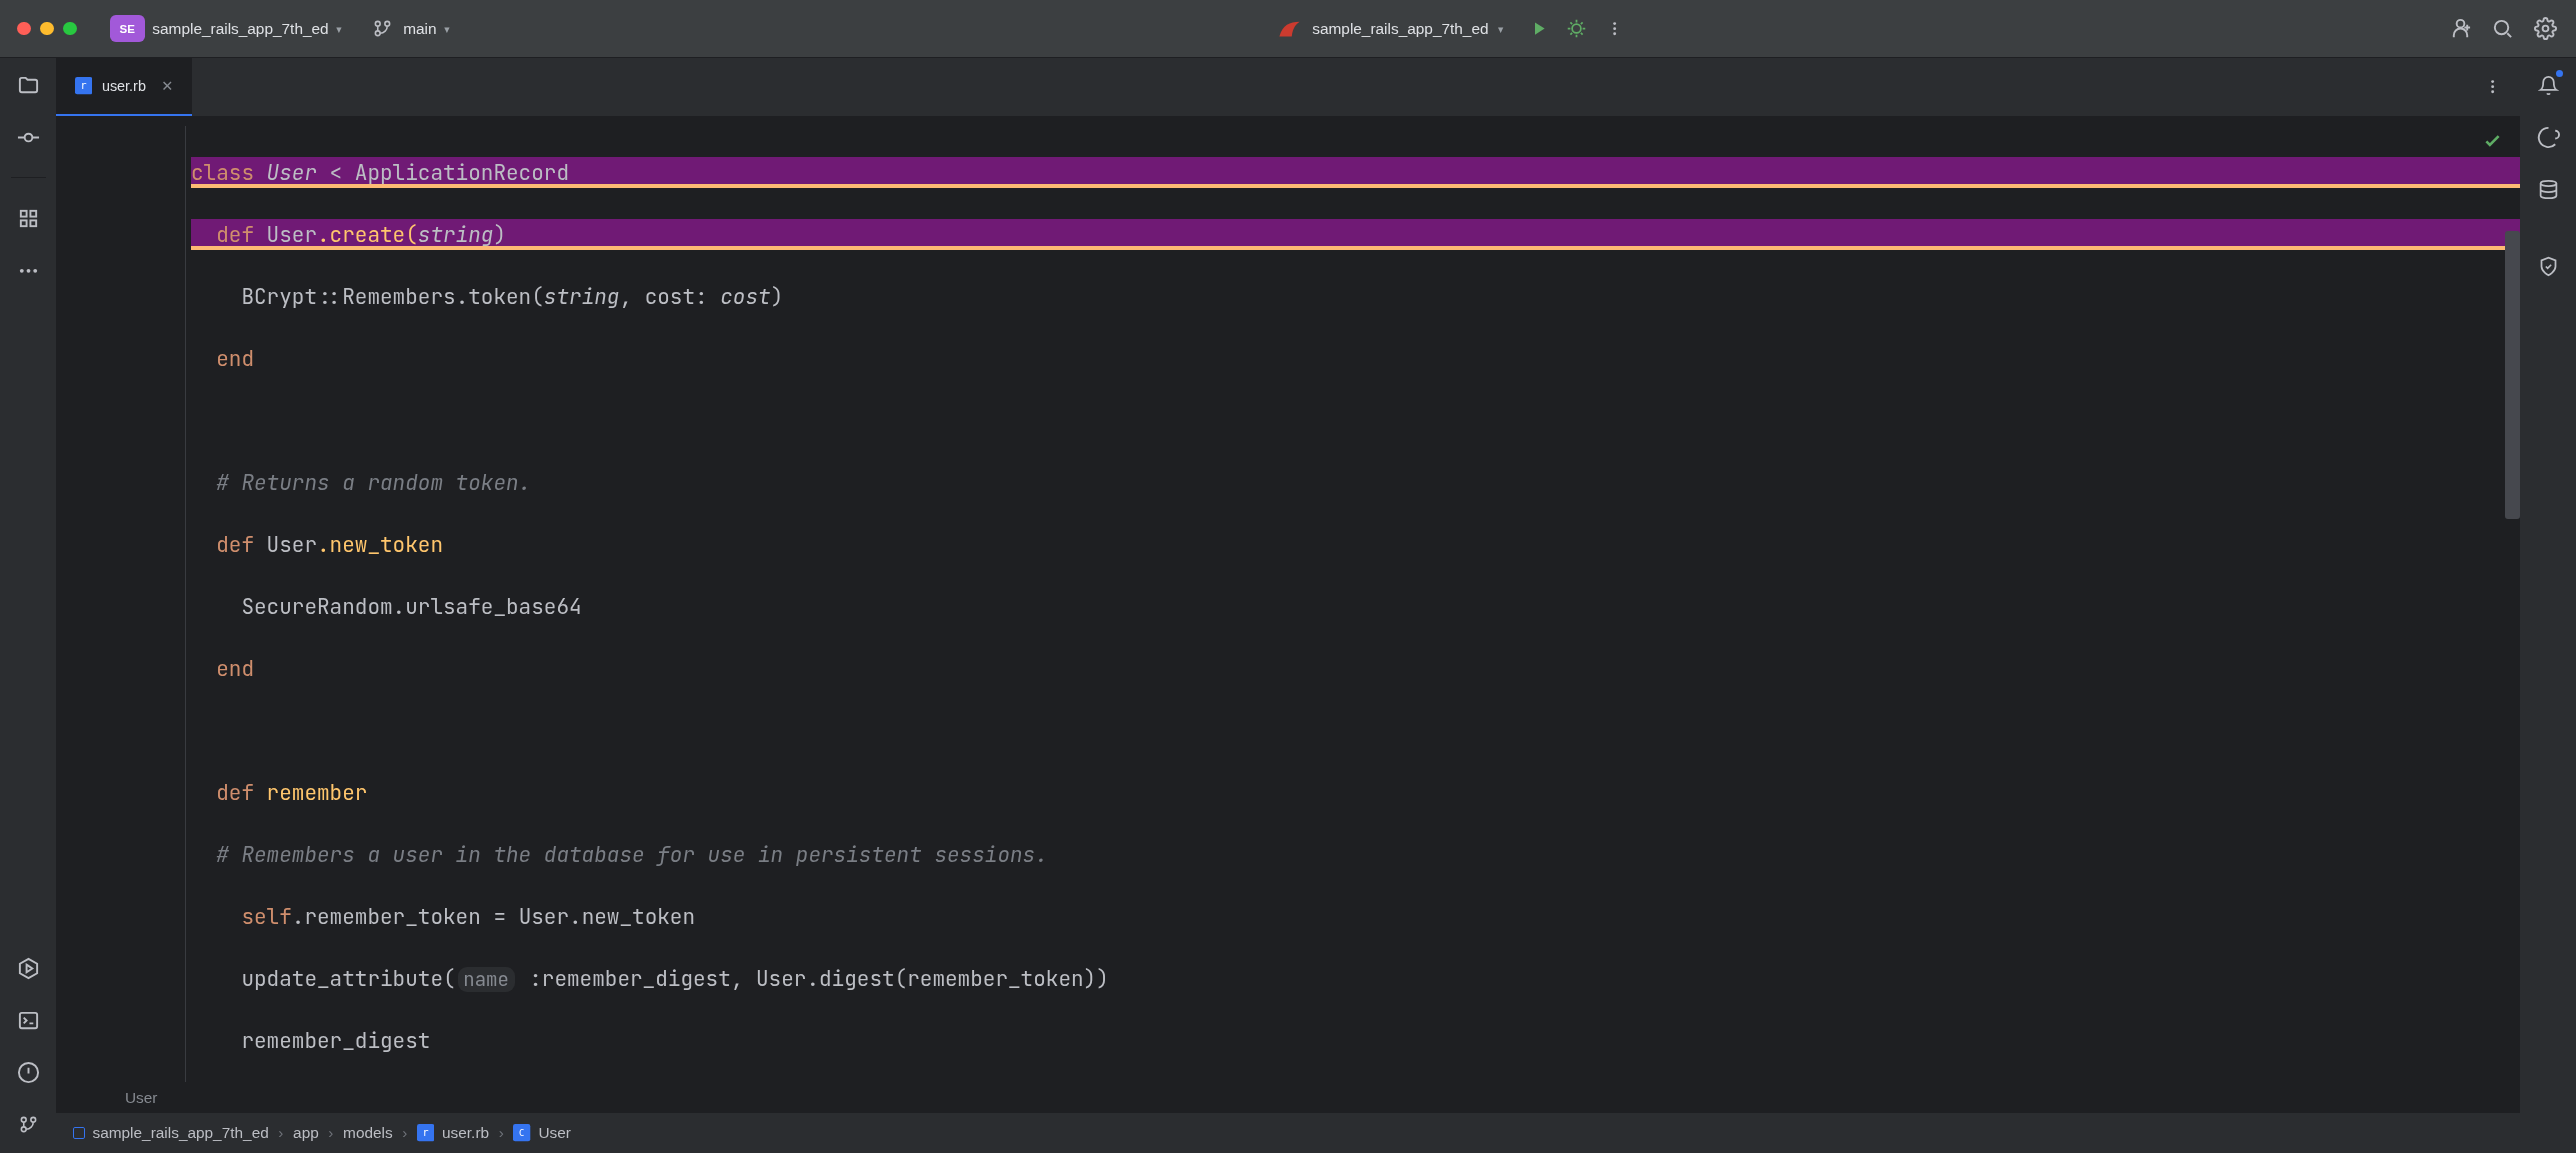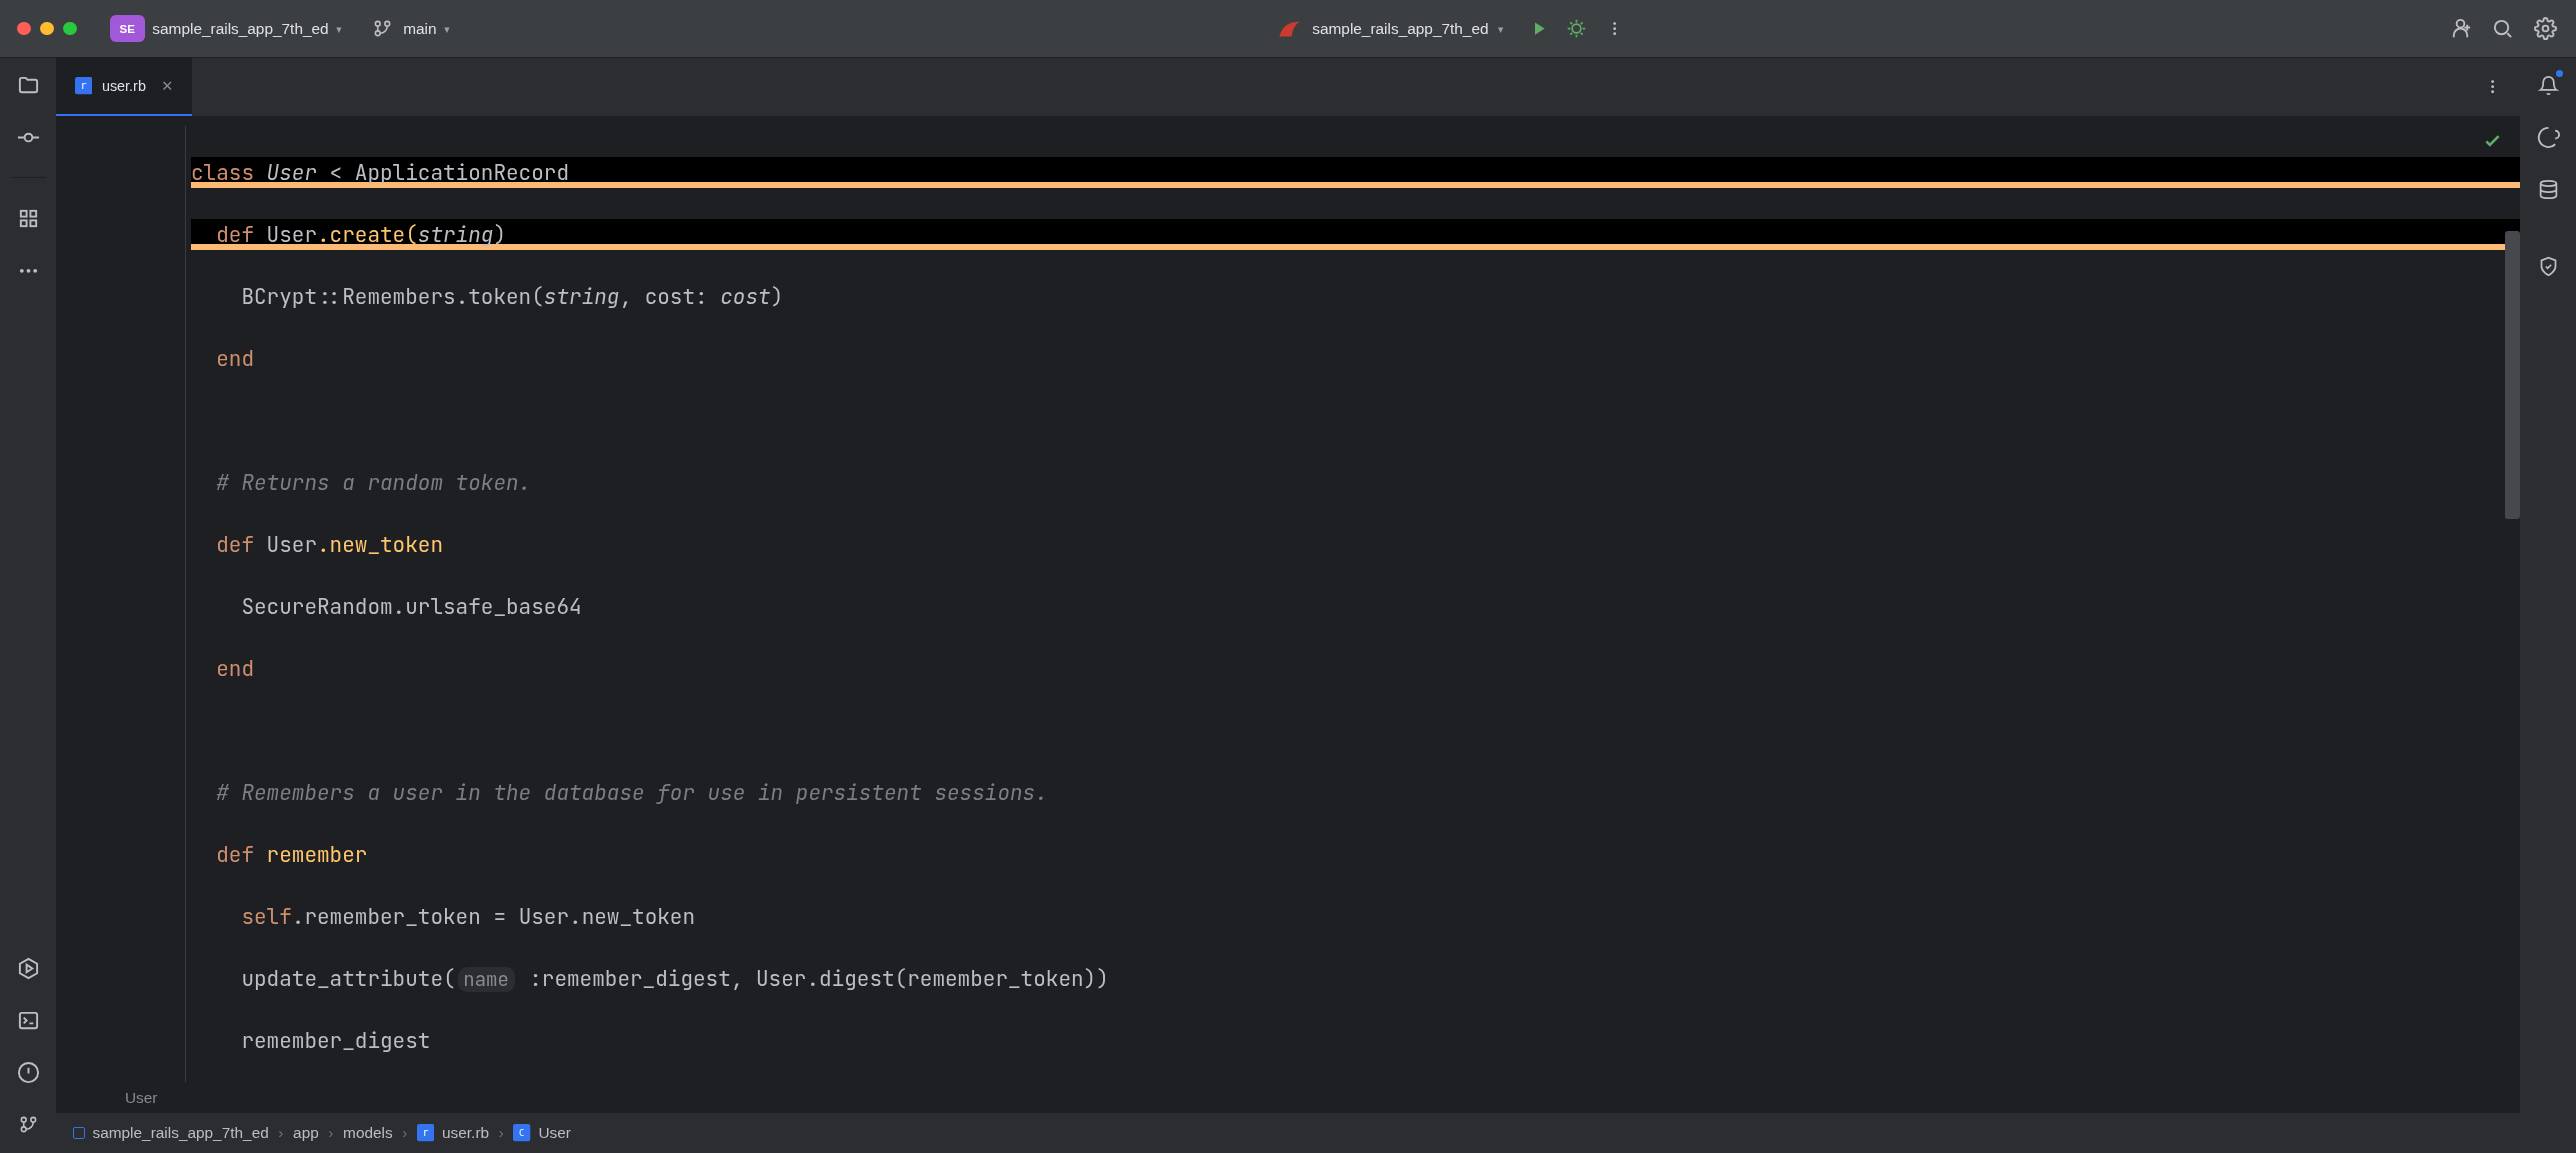--- a/index.html
+++ b/index.html
@@ -124,22 +124,22 @@
       background: #2b2d30;
       color: #868a91;
       border-radius: 9px;
       padding: 0 5.8px;
       margin: 0 1.9px;
       font-size: 19px;
     }
     .green-check { position: absolute; top: 13.5px; right: 17.3px; color: #5fad65; }
     
     .sticky {
-      border-bottom: 6px solid #fdba74;
-      background: #000000;
+      border-bottom: 4px solid #fdba74;
+      background: #701a75;
     }
     
     .status-line {
       height: 31px;
       background: #1e1f22;
       color: #868a91;
       font-size: 15.4px;
       display: flex;
       align-items: center;
       padding-left: 69px;
@@ -346,22 +346,22 @@
 <div class="code-line sticky"><span class="kw">class</span> <span class="type">User</span><span class="ident"> &lt; ApplicationRecord</span></div>
 <div class="code-line sticky">  <span class="kw">def</span><span class="ident"> User</span><span class="decl">.create(</span><span class="param">string</span><span class="paren">)</span></div>
 <div class="code-line">    <span class="ident">BCrypt</span><span class="ident">::Remembers</span><span class="ident">.token(</span><span class="param">string</span><span class="ident">, cost: </span><span class="param">cost</span><span class="paren">)</span></div>
 <div class="code-line">  <span class="kw">end</span></div>
 <div class="code-line"></div>
 <div class="code-line">  <span class="comment"># Returns a random token.</span></div>
 <div class="code-line">  <span class="kw">def</span><span class="ident"> User</span><span class="decl">.new_token</span></div>
 <div class="code-line">    <span class="ident">SecureRandom</span><span class="ident">.urlsafe_base64</span></div>
 <div class="code-line">  <span class="kw">end</span></div>
 <div class="code-line"></div>
+<div class="code-line">  <span class="kw">def</span><span class="decl"> remember</span></div>
 <div class="code-line">  <span class="comment"># Remembers a user in the database for use in persistent sessions.</span></div>
-<div class="code-line">  <span class="kw">def</span><span class="decl"> remember</span></div>
 <div class="code-line">    <span class="kw">self</span><span class="ident">.remember_token = </span><span class="ident">User</span><span class="ident">.new_token</span></div>
 <div class="code-line">    <span class="ident">update_attribute(</span><span class="hint">name</span><span class="ident"> :remember_digest, </span><span class="ident">User</span><span class="ident">.digest(remember_token))</span></div>
 <div class="code-line">    <span class="ident">remember_digest</span></div>
 <div class="code-line">  <span class="kw">end</span></div>
       </div>
     </div>
 
     <div class="status-line">
       <span>User</span>
     </div>

